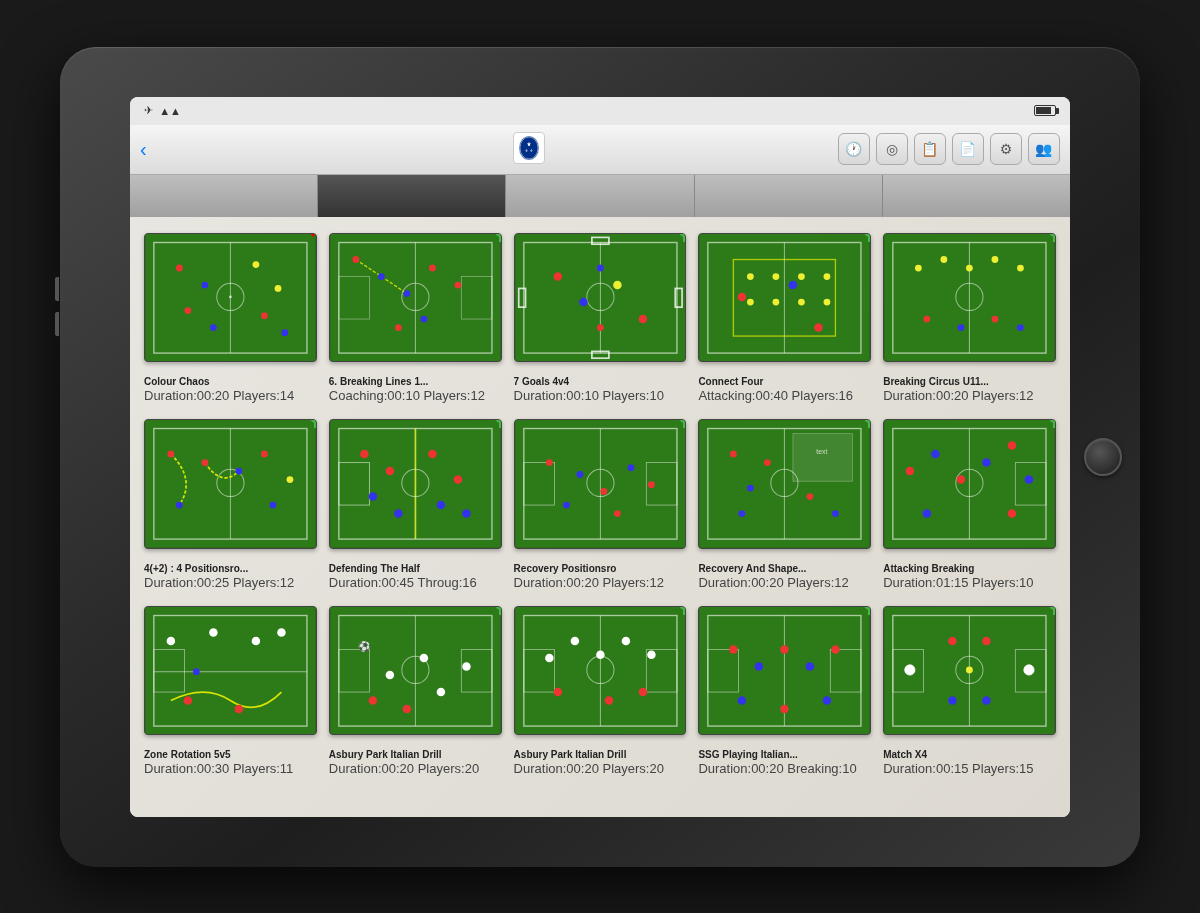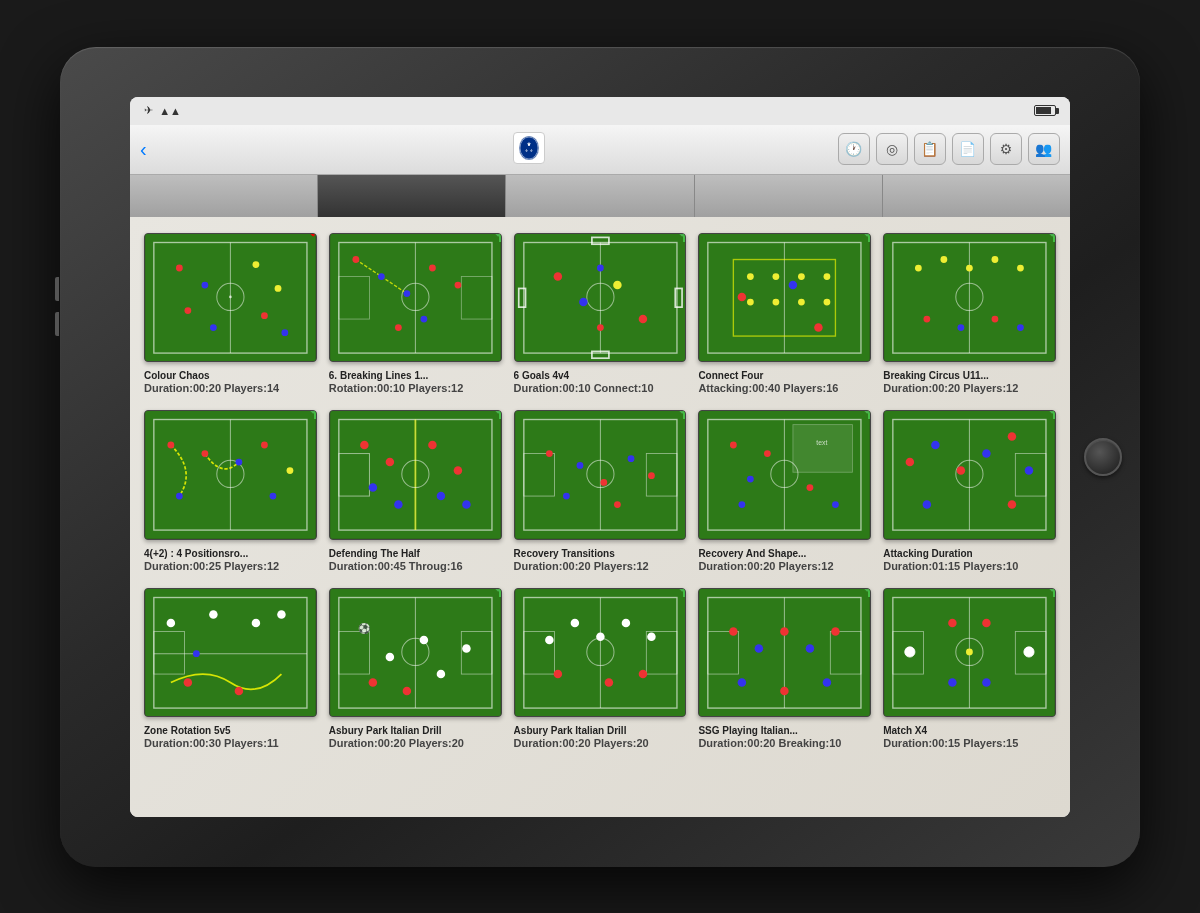--- a/index.html
+++ b/index.html
@@ -197,35 +197,34 @@
       transform-origin: top right;
       text-align: center;
       line-height: 1.2;
       width: 50px;
     }
     .badge.update {
       background: #e00;
     }
 
     .card-info {
-      margin-top: 8px;
+      margin-top: 14px;
     }
     .card-title {
       font-size: 10px;
       font-weight: 600;
       color: #222;
       white-space: nowrap;
       overflow: hidden;
       text-overflow: ellipsis;
     }
     .card-meta {
-      font-size: 11px;
+      font-size: 13px;
       color: #444;
       margin-top: 1px;
-      font-weight: bold;
     }
 
     
     .home-btn {
       position: absolute;
       right: 18px;
       top: 50%;
       transform: translateY(-50%);
       width: 38px;
       height: 38px;
@@ -404,21 +403,21 @@
         text-align: center;
         transform: rotate(45deg) translate(8px, -10px);
         transform-origin: top right;
         text-shadow: none;
         letter-spacing: 0.2px;
       ">FREE DOWNLOAD</div>
     </div>
     </div>
     <div class="card-info">
       <div class="card-title">6. Breaking Lines 1...</div>
-      <div class="card-meta">Rotation:00:10 Players:12</div>
+      <div class="card-meta">Coaching:00:10 Players:12</div>
     </div>
   </div>
             <div class="practice-card">
     <div class="card-thumb">
       <svg class="field-svg" viewBox="0 0 100 75" xmlns="http://www.w3.org/2000/svg">
       <rect width="100" height="75" fill="#2d7a18"></rect>
       <rect x="5" y="5" width="90" height="65" fill="none" stroke="rgba(255,255,255,0.6)" stroke-width="0.8"></rect>
       <line x1="50" y1="5" x2="50" y2="70" stroke="rgba(255,255,255,0.5)" stroke-width="0.6"></line>
       <circle cx="50" cy="37" r="8" fill="none" stroke="rgba(255,255,255,0.5)" stroke-width="0.6"></circle>
 
@@ -455,22 +454,22 @@
         width: 38px;
         text-align: center;
         transform: rotate(45deg) translate(8px, -10px);
         transform-origin: top right;
         text-shadow: none;
         letter-spacing: 0.2px;
       ">FREE DOWNLOAD</div>
     </div>
     </div>
     <div class="card-info">
-      <div class="card-title">6 Goals 4v4</div>
-      <div class="card-meta">Duration:00:10 Connect:10</div>
+      <div class="card-title">7 Goals 4v4</div>
+      <div class="card-meta">Duration:00:10 Players:10</div>
     </div>
   </div>
             <div class="practice-card">
     <div class="card-thumb">
       <svg class="field-svg" viewBox="0 0 100 75" xmlns="http://www.w3.org/2000/svg">
       <rect width="100" height="75" fill="#2d7a18"></rect>
       <rect x="5" y="5" width="90" height="65" fill="none" stroke="rgba(255,255,255,0.6)" stroke-width="0.8"></rect>
       <line x1="50" y1="5" x2="50" y2="70" stroke="rgba(255,255,255,0.5)" stroke-width="0.6"></line>
       <rect x="20" y="15" width="60" height="45" fill="none" stroke="rgba(255,255,0,0.6)" stroke-width="0.8"></rect>
       <circle cx="30" cy="25" r="2" fill="#ee3"></circle>
@@ -708,21 +707,21 @@
         width: 38px;
         text-align: center;
         transform: rotate(45deg) translate(8px, -10px);
         transform-origin: top right;
         text-shadow: none;
         letter-spacing: 0.2px;
       ">FREE DOWNLOAD</div>
     </div>
     </div>
     <div class="card-info">
-      <div class="card-title">Recovery Transitions</div>
+      <div class="card-title">Recovery Positionsro</div>
       <div class="card-meta">Duration:00:20 Players:12</div>
     </div>
   </div>
             <div class="practice-card">
     <div class="card-thumb">
       <svg class="field-svg" viewBox="0 0 100 75" xmlns="http://www.w3.org/2000/svg">
       <rect width="100" height="75" fill="#2d7a18"></rect>
       <rect x="5" y="5" width="90" height="65" fill="none" stroke="rgba(255,255,255,0.6)" stroke-width="0.8"></rect>
       <line x1="50" y1="5" x2="50" y2="70" stroke="rgba(255,255,255,0.5)" stroke-width="0.6"></line>
       <circle cx="50" cy="37" r="8" fill="none" stroke="rgba(255,255,255,0.5)" stroke-width="0.6"></circle>
@@ -807,21 +806,21 @@
         width: 38px;
         text-align: center;
         transform: rotate(45deg) translate(8px, -10px);
         transform-origin: top right;
         text-shadow: none;
         letter-spacing: 0.2px;
       ">FREE DOWNLOAD</div>
     </div>
     </div>
     <div class="card-info">
-      <div class="card-title">Attacking Duration</div>
+      <div class="card-title">Attacking Breaking</div>
       <div class="card-meta">Duration:01:15 Players:10</div>
     </div>
   </div>
             <div class="practice-card">
     <div class="card-thumb">
       <svg class="field-svg" viewBox="0 0 100 75" xmlns="http://www.w3.org/2000/svg">
       <rect width="100" height="75" fill="#2d7a18"></rect>
       <rect x="5" y="5" width="90" height="65" fill="none" stroke="rgba(255,255,255,0.6)" stroke-width="0.8"></rect>
       <line x1="5" y1="38" x2="95" y2="38" stroke="rgba(255,255,255,0.5)" stroke-width="0.6"></line>
       <rect x="5" y="25" width="18" height="25" fill="none" stroke="rgba(255,255,255,0.5)" stroke-width="0.5"></rect>

